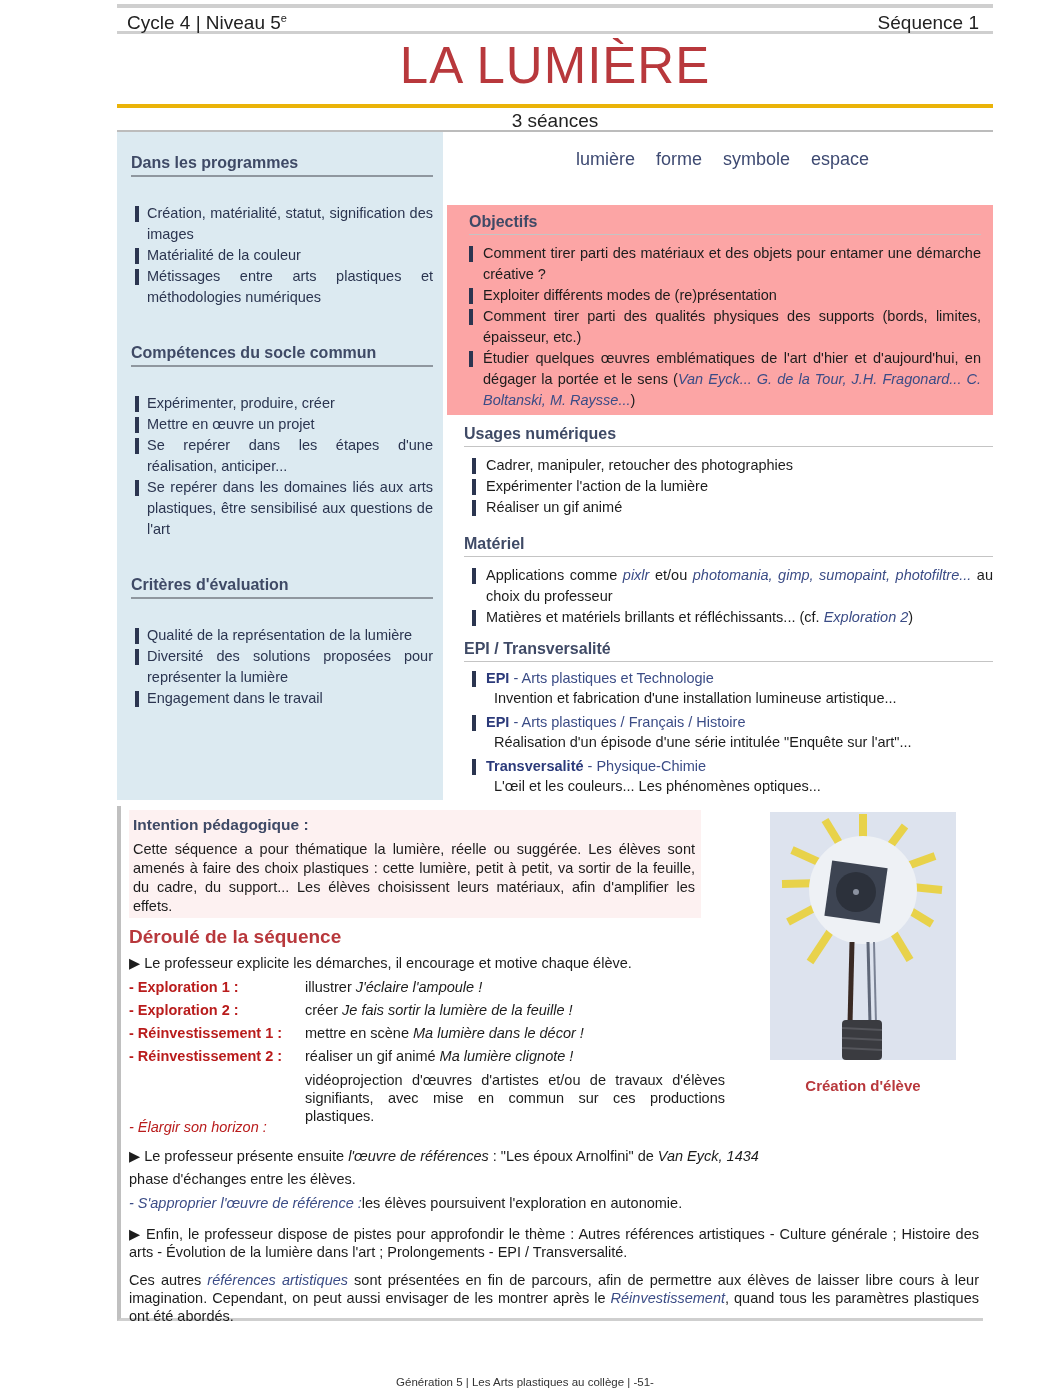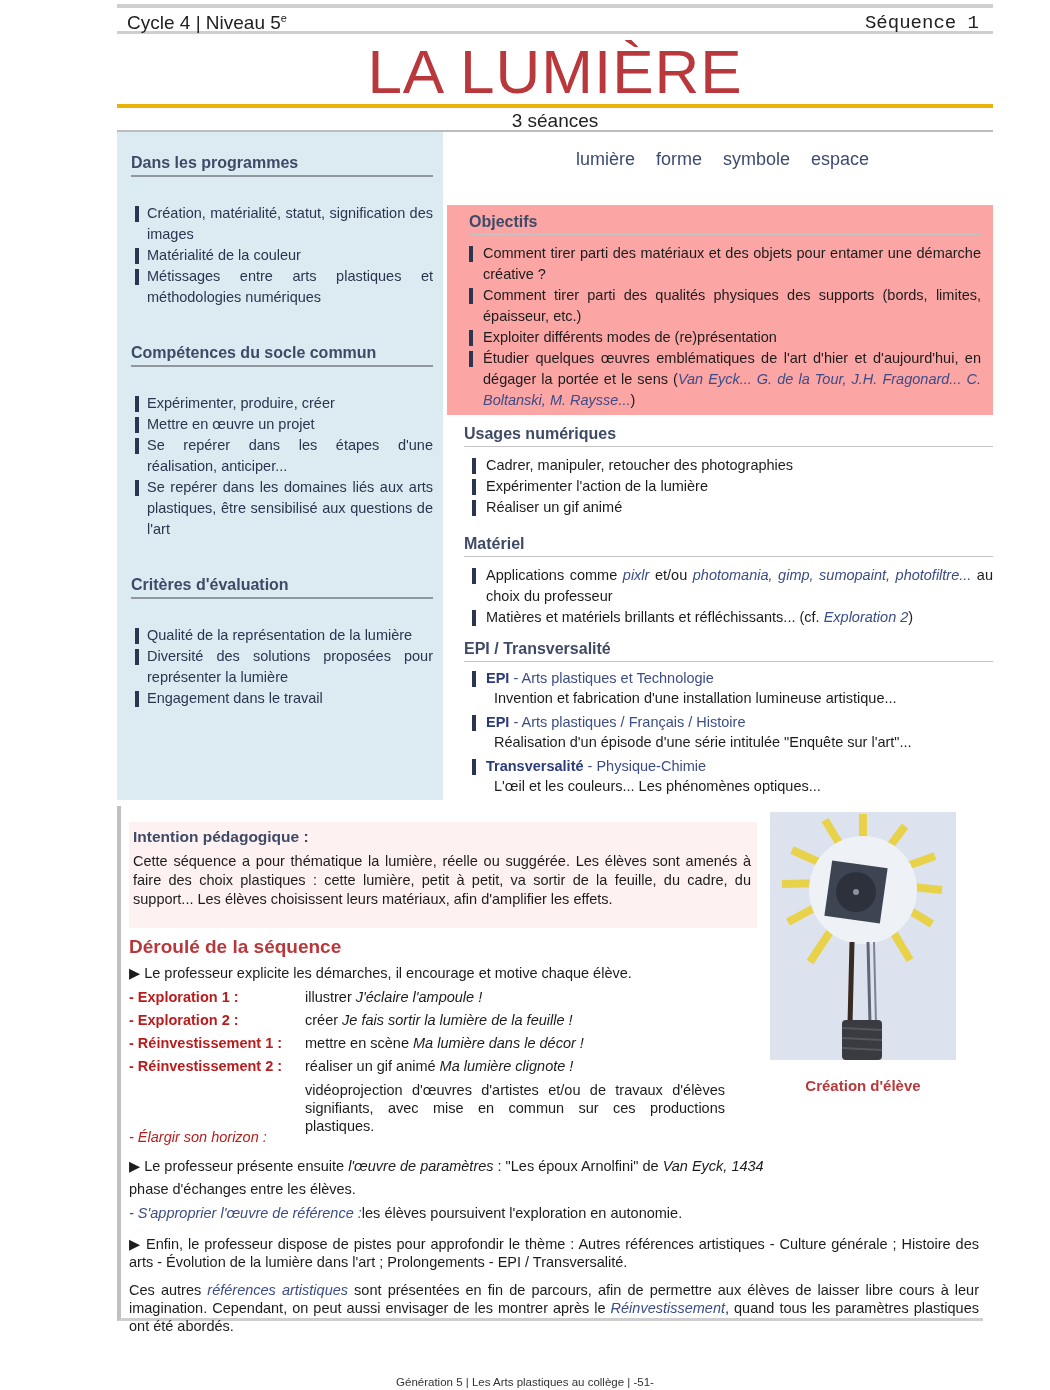--- a/index.html
+++ b/index.html
@@ -2,23 +2,23 @@
 <html><head>
 <meta charset="utf-8">
 <style>
   * { box-sizing: border-box; margin: 0; padding: 0; }
   body { width: 1050px; height: 1390px; background: #ffffff; font-family: "Liberation Sans", sans-serif; color: #1c1c1c; position: relative; overflow: hidden; }
   .page { position: absolute; left: 117px; top: 0; width: 876px; }
 
   .topbar { position: absolute; left: 0; top: 4px; width: 876px; height: 30px; border-top: 4px solid #cfcfcf; border-bottom: 3px solid #cfcfcf; }
   .topbar .cycle { position: absolute; left: 10px; top: 4px; font-size: 19px; color: #222; }
   .topbar .cycle sup { font-size: 11px; }
-  .topbar .seq { position: absolute; right: 14px; top: 4px; font-size: 19px; color: #222; font-family: Liberation Mono, monospace; }
-
-  .title { position: absolute; left: 0; top: 36px; width: 876px; text-align: center; font-size: 62px; color: #b8383c; letter-spacing: 1px; font-weight: normal; }
+  .topbar .seq { position: absolute; right: 14px; top: 4px; font-size: 19px; color: #222; }
+
+  .title { position: absolute; left: 0; top: 36px; width: 876px; text-align: center; font-size: 51px; color: #b8383c; letter-spacing: 1px; font-weight: normal; }
   .subbar { position: absolute; left: 0; top: 104px; width: 876px; height: 28px; border-top: 4px solid #eab308; border-bottom: 2px solid #bcbcbc; text-align: center; font-size: 19px; line-height: 26px; color: #222; }
 
   .leftcol { position: absolute; left: 0; top: 132px; width: 326px; height: 668px; background: #dceaf1; padding: 0 10px 0 14px; }
   .sec-title { font-weight: bold; font-size: 16px; color: #3f4a66; padding-bottom: 3px; border-bottom: 2px solid #8f979f; }
   .leftcol .sec-title { margin-top: 22px; }
   .leftcol ul { list-style: none; margin-top: 26px; }
   .leftcol li { font-size: 14.5px; line-height: 21px; color: #2b3550; padding-left: 16px; position: relative; text-align: justify; }
   .bullet { position: absolute; left: 4px; top: 3px; width: 4px; height: 16px; background: #2b3550; }
 
   .keywords { position: absolute; left: 335px; top: 148px; width: 541px; text-align: center; font-size: 18px; color: #3e4a72; line-height: 23px; }
@@ -32,21 +32,21 @@
   .ital-blue { font-style: italic; color: #3b4c86; }
 
   .rsec { position: absolute; left: 335px; width: 541px; padding-left: 12px; }
   .rsec .rlist { padding-left: 8px; }
   .epi-item { margin-bottom: 4px; }
   .epi-head { font-size: 14.5px; line-height: 20px; color: #3b4c86; padding-left: 14px; position: relative; }
   .epi-head b { color: #2b3a7a; }
   .epi-desc { font-size: 14.5px; line-height: 20px; color: #1c1c1c; padding-left: 22px; }
 
   .bottom { position: absolute; left: 0; top: 806px; width: 866px; height: 515px; border-left: 4px solid #c0c0c0; border-bottom: 3px solid #cfcfcf; padding-left: 8px; }
-  .intent { width: 628px; background: #fdf1f1; padding: 6px 6px 19px 4px; margin-top: 16px; }
+  .intent { width: 572px; background: #fdf1f1; padding: 6px 6px 2px 4px; margin-top: 4px; }
   .intent-title { font-weight: bold; font-size: 15.5px; color: #3f4a66; margin-bottom: 6px; }
   .intent-text { font-size: 14.5px; line-height: 19px; text-align: justify; color: #1c1c1c; }
   .deroule-title { font-size: 19px; color: #b8383c; margin-top: 8px; font-weight: bold; }
   .step-line { font-size: 14.5px; line-height: 22px; margin-top: 4px; }
   .step-row { display: flex; font-size: 14.5px; line-height: 23px; }
   .step-label { width: 176px; color: #b91c1c; font-weight: bold; flex-shrink: 0; }
   .step-label.it { font-style: italic; font-weight: normal; margin-top: 48px; }
   .step-text { width: 420px; text-align: justify; line-height: 18px; padding-top: 3px; }
   .proj-row { display: flex; font-size: 14.5px; line-height: 24px; }
   .proj-label { color: #3b4c86; font-style: italic; }
@@ -100,22 +100,22 @@
       <span>forme</span>
       <span>symbole</span>
       <span>espace</span>
     </div>
   </div>
 
   <div class="objectifs">
     <div class="sec-title">Objectifs</div>
     <ul class="rlist">
       <li><span class="bullet"></span><span>Comment tirer parti des matériaux et des objets pour entamer une démarche créative ?</span></li>
+      <li><span class="bullet"></span><span>Exploiter différents modes de (re)présentation</span></li>
       <li><span class="bullet"></span><span>Comment tirer parti des qualités physiques des supports (bords, limites, épaisseur, etc.)</span></li>
-      <li><span class="bullet"></span><span>Exploiter différents modes de (re)présentation</span></li>
       <li><span class="bullet"></span><span>Étudier quelques œuvres emblématiques de l'art d'hier et d'aujourd'hui, en dégager la portée et le sens (</span><span class="ital-blue">Van Eyck... G. de la Tour, J.H. Fragonard... C. Boltanski, M. Raysse...</span><span>)</span></li>
     </ul>
   </div>
 
   <div class="rsec" style="top:425px">
     <div class="sec-title">Usages numériques</div>
     <ul class="rlist">
       <li><span class="bullet"></span><span>Cadrer, manipuler, retoucher des photographies</span></li>
       <li><span class="bullet"></span><span>Expérimenter l'action de la lumière</span></li>
       <li><span class="bullet"></span><span>Réaliser un gif animé</span></li>
@@ -173,21 +173,21 @@
       <div class="step-row">
           <span class="step-label">- Réinvestissement 2 :</span>
           <span><span>réaliser un gif animé </span><i>Ma lumière clignote !</i></span>
         </div>
       <div class="step-row">
           <span class="step-label it">- Élargir son horizon :</span>
           <span class="step-text">vidéoprojection d'œuvres d'artistes et/ou de travaux d'élèves signifiants, avec mise en commun sur ces productions plastiques.</span>
         </div>
     </div>
 
-    <div class="step-line" style="margin-top:6px"><span>▶ Le professeur présente ensuite </span><i>l'œuvre de paramètres</i><span> : "Les époux Arnolfini" de </span><i>Van Eyck, 1434</i></div>
+    <div class="step-line" style="margin-top:6px"><span>▶ Le professeur présente ensuite </span><i>l'œuvre de références</i><span> : "Les époux Arnolfini" de </span><i>Van Eyck, 1434</i></div>
     <div class="proj-row">
         <span>phase d'échanges entre les élèves.</span>
       </div>
     <div class="proj-row">
         <span class="proj-label">- S'approprier l'œuvre de référence :</span>
         <span> les élèves poursuivent l'exploration en autonomie.</span>
       </div>
 
     <div class="para">▶ Enfin, le professeur dispose de pistes pour approfondir le thème : Autres références artistiques - Culture générale ; Histoire des arts - Évolution de la lumière dans l'art ; Prolongements - EPI / Transversalité.</div>
     <div class="para"><span>Ces autres </span><span class="ital-blue">références artistiques</span><span> sont présentées en fin de parcours, afin de permettre aux élèves de laisser libre cours à leur imagination. Cependant, on peut aussi envisager de les montrer après le </span><span class="ital-blue">Réinvestissement</span><span>, quand tous les paramètres plastiques ont été abordés.</span></div>

